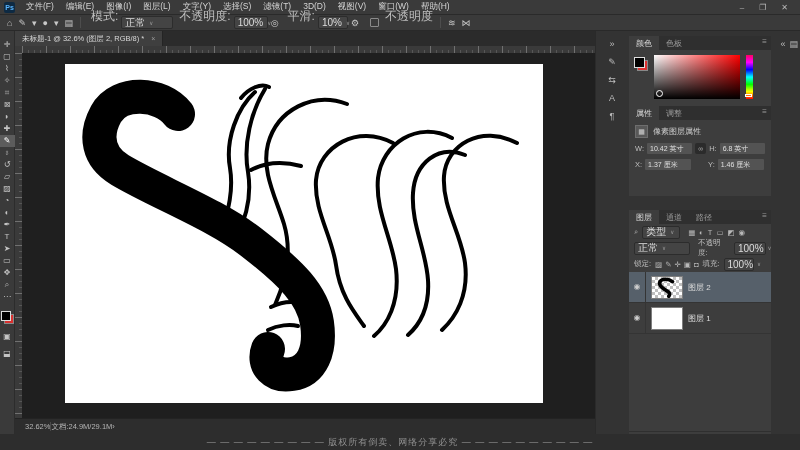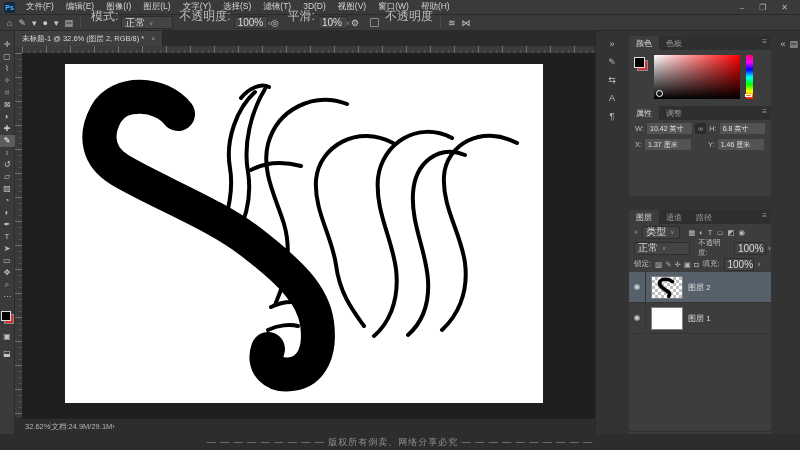--- a/index.html
+++ b/index.html
@@ -254,20 +254,24 @@
       </div>
     </div>
 
     <div class="pgroup" style="top:75px">
       <div class="ptabs">
         <div class="ptab sel">属性</div>
         <div class="ptab">调整</div>
         <div class="pmenu">≡</div>
       </div>
       <div class="pbody" style="height:76px">
+        <div class="phead">
+          <span class="phicon">▦</span>
+          <span>像素图层属性</span>
+        </div>
         <div class="prow">
           <span>W:</span>
           <span class="field">10.42 英寸</span>
           <span class="linkbox">∞</span>
           <span>H:</span>
           <span class="field">6.8 英寸</span>
         </div>
         <div class="prow">
           <span>X:</span>
           <span class="field">1.37 厘米</span>

